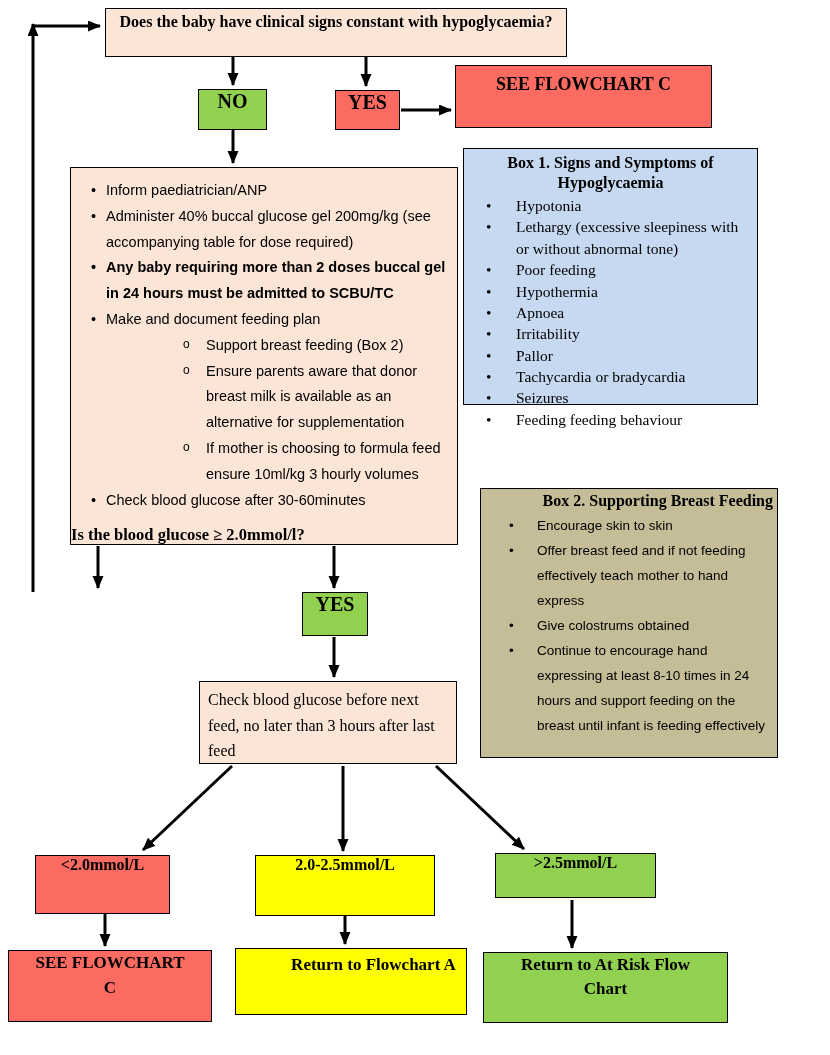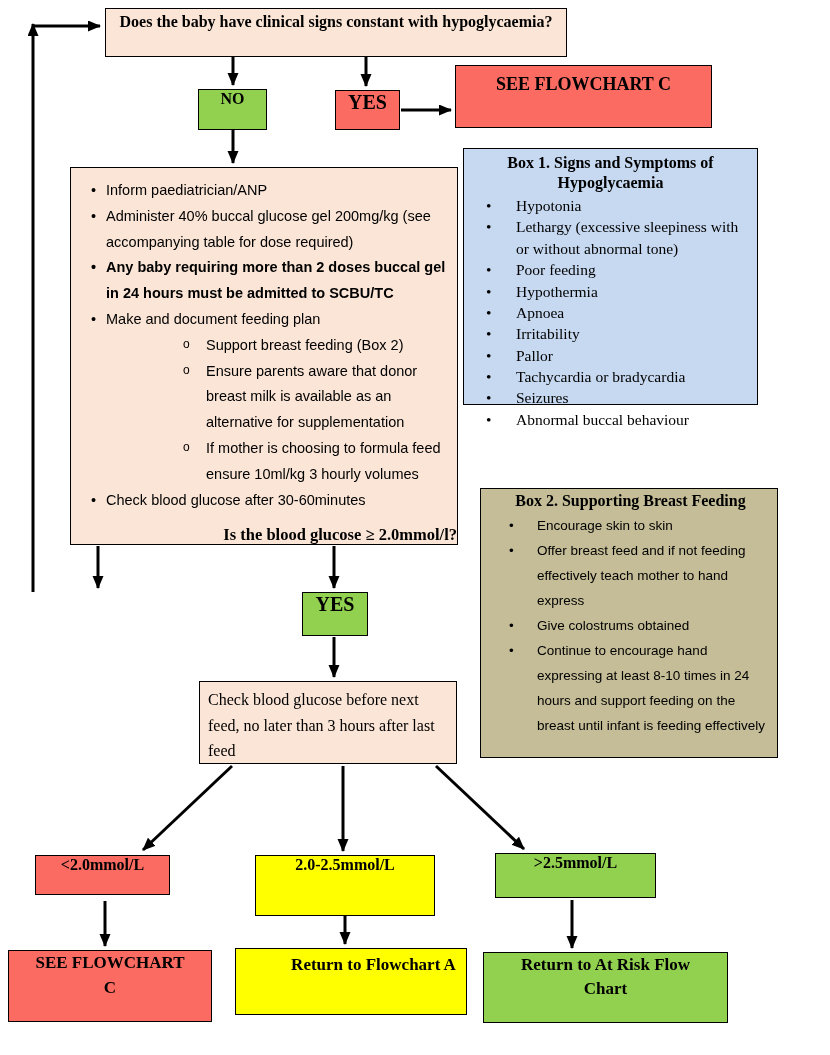--- a/index.html
+++ b/index.html
@@ -12,55 +12,55 @@
   #arrows{position:absolute;left:0;top:0;width:830px;height:1055px;z-index:0;}
   .box{position:absolute;box-sizing:border-box;border:1.6px solid #000;z-index:1;}
   .center{display:flex;align-items:flex-start;justify-content:center;text-align:center;}
   .topalign{display:flex;align-items:flex-start;justify-content:center;text-align:center;}
   .serifbold{font-family:"Liberation Serif",serif;font-weight:bold;}
   .cream{background:var(--cream);} .green{background:var(--green);}
   .red{background:var(--red);} .blue{background:var(--blue);}
   .olive{background:var(--olive);} .yellow{background:var(--yellow);}
 
   .q-top{left:105px;top:8px;width:462px;height:49px;font-size:16px;line-height:1.35;padding:2px 10px;}
-  .no-box{left:198px;top:89px;width:69px;height:41px;font-size:16px;}
+  .no-box{left:198px;top:89px;width:69px;height:41px;font-size:20px;}
   .yes-box{left:335px;top:90px;width:65px;height:40px;font-size:20px;}
   .fc-top{left:455px;top:65px;width:257px;height:63px;font-size:18px;padding-top:8px;}
 
   .main-box{left:70px;top:167px;width:388px;height:378px;}
   ul.main-list{margin:0;padding:10px 6px 0 20px;list-style:none;
      font-family:"Liberation Sans",sans-serif;font-size:14.5px;font-weight:400;}
   ul.main-list li{position:relative;line-height:1.78;}
   ul.main-list li.lvl1{padding-left:15px;}
   ul.main-list li.lvl1::before{content:"\2022";position:absolute;left:0;}
   ul.main-list li.lvl2{padding-left:115px;}
   ul.main-list li.lvl2::before{content:"o";position:absolute;left:92px;font-size:12px;top:1px;}
   ul.main-list li.bold{font-weight:bold;}
   .main-question{font-family:"Liberation Serif",serif;font-weight:bold;font-size:16.5px;
-     text-align:right;margin-top:12px;}
+     text-align:left;margin-top:12px;}
 
   .box1{left:463px;top:148px;width:295px;height:257px;}
   .box1-title{font-weight:bold;font-size:16px;text-align:center;padding:4px 24px 0 24px;line-height:1.25;}
   ul.box1-list{margin:2px 0 0 0;padding:0 6px 0 18px;list-style:none;font-size:15.5px;}
   ul.box1-list li{position:relative;padding-left:34px;line-height:1.38;}
   ul.box1-list li::before{content:"\2022";position:absolute;left:4px;}
 
   .box2{left:480px;top:488px;width:298px;height:270px;}
-  .box2-title{font-weight:bold;font-size:16px;text-align:center;padding:3px 4px 0 7px;}
+  .box2-title{font-weight:bold;font-size:16px;text-align:right;padding:3px 4px 0 7px;}
   ul.box2-list{margin:4px 0 0 0;padding:0 6px 0 20px;list-style:none;
      font-family:"Liberation Sans",sans-serif;font-size:13.5px;}
   ul.box2-list li{position:relative;padding-left:36px;line-height:1.85;}
   ul.box2-list li::before{content:"\2022";position:absolute;left:8px;}
 
   .range-low{left:10px;top:592px;width:203px;height:48px;font-size:20px;}
   .yes2-box{left:302px;top:592px;width:66px;height:44px;font-size:20px;}
   .check-box{left:199px;top:681px;width:258px;height:83px;font-size:16px;
      padding:5px 8px;line-height:1.6;font-family:"Liberation Serif",serif;}
 
-  .branch-low{left:35px;top:855px;width:135px;height:40px;font-size:16px;}
+  .branch-low{left:35px;top:855px;width:135px;height:59px;font-size:16px;}
   .branch-mid{left:255px;top:855px;width:180px;height:61px;font-size:16px;}
   .branch-high{left:495px;top:853px;width:161px;height:45px;font-size:16px;}
 
   .outcome-low{left:8px;top:950px;width:204px;height:72px;font-size:17px;line-height:1.45;padding:0 26px;}
   .outcome-mid{left:235px;top:948px;width:232px;height:67px;font-size:17px;padding-top:6px;padding-left:45px;}
   .outcome-high{left:483px;top:952px;width:245px;height:71px;font-size:17px;line-height:1.4;padding:0 20px;}
 </style>
 </head>
 <body>
 
@@ -126,21 +126,21 @@
     <ul class="box1-list">
         <li class="lvl1">Hypotonia</li>
         <li class="lvl1">Lethargy (excessive sleepiness with or without abnormal tone)</li>
         <li class="lvl1">Poor feeding</li>
         <li class="lvl1">Hypothermia</li>
         <li class="lvl1">Apnoea</li>
         <li class="lvl1">Irritability</li>
         <li class="lvl1">Pallor</li>
         <li class="lvl1">Tachycardia or bradycardia</li>
         <li class="lvl1">Seizures</li>
-        <li class="lvl1">Abnormal buccal behaviour</li>
+        <li class="lvl1">Feeding feeding behaviour</li>
       </ul>
   </div>
 
   <div class="box olive box2">
     <div class="box2-title serifbold">Box 2. Supporting Breast Feeding</div>
     <ul class="box2-list">
         <li class="lvl1">Encourage skin to skin</li>
         <li class="lvl1">Offer breast feed and if not feeding effectively teach mother to hand express</li>
         <li class="lvl1">Give colostrums obtained</li>
         <li class="lvl1">Continue to encourage hand expressing at least 8-10 times in 24 hours and support feeding on the breast until infant is feeding effectively</li>

